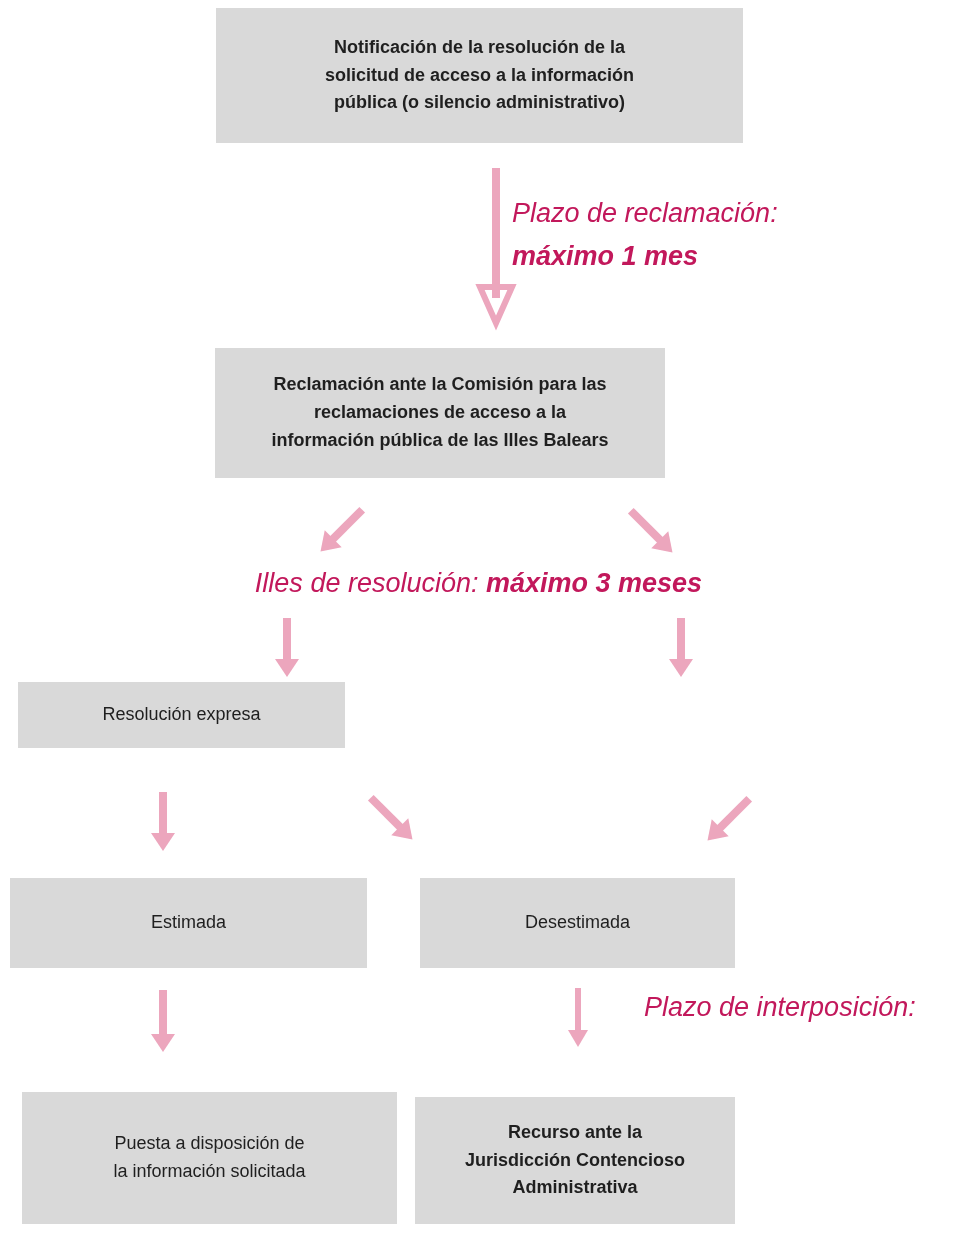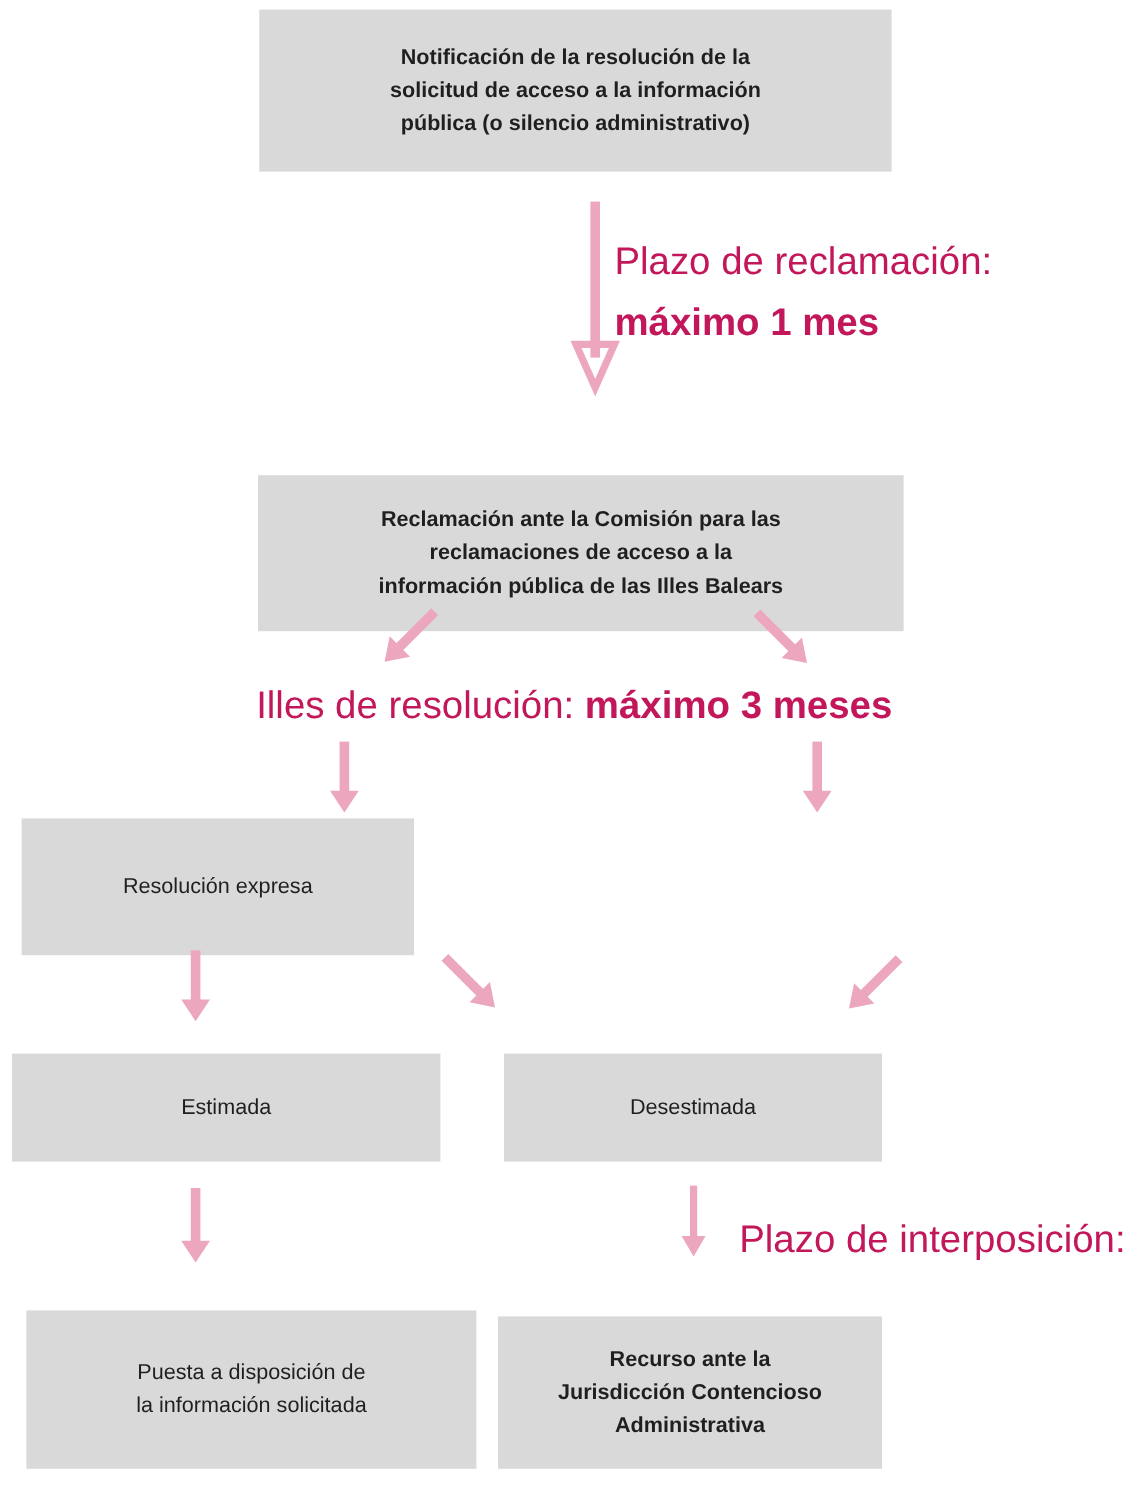--- a/index.html
+++ b/index.html
@@ -20,22 +20,23 @@
     justify-content: center;
     text-align: center;
     font-size: 18px;
     line-height: 1.55;
     white-space: pre-line;
   }
   .node.bold { font-weight: bold; }
   .plazo {
     position: absolute;
     color: #c2185b;
-    font-size: 32px;
+    font-size: 27px;
     line-height: 1.6;
+    font-style: italic;
   }
   .plazo strong { font-weight: bold; }
   .plazo.center { left: 0; width: 957px; text-align: center; }
   .arrow { position: absolute; }
   .arrow svg { display: block; overflow: visible; }
   .pink-fill { fill: #eca6bd; }
   .pink-stroke { stroke: #eca6bd; }
 </style>
 </head>
 <body>
@@ -51,21 +52,21 @@
       <polygon points="4,119 36,119 20,155" fill="#ffffff" class="pink-stroke" stroke-width="6" stroke-linejoin="miter"></polygon>
       <rect x="16" y="0" width="8" height="130" class="pink-fill"></rect>
     </svg>
   </div>
 
   <div class="plazo" style="left:512px; top:192px;">
     <span>Plazo de reclamación:</span><br>
     <strong>máximo 1 mes</strong>
   </div>
 
-  <div class="node bold" style="left:215px; top:348px; width:538px; height:130px;margin-top:48px;">Reclamación ante la Comisión para las
+  <div class="node bold" style="left:215px; top:348px; width:450px; height:130px;">Reclamación ante la Comisión para las
 reclamaciones de acceso  a la
 información pública de las Illes Balears</div>
 
   <div class="arrow" style="left:328px; top:501px; transform:rotate(45deg);">
     <svg width="26" height="60" viewBox="0 0 26 60">
       <rect x="9" y="0" width="8" height="43" class="pink-fill"></rect>
       <polygon points="1,41 25,41 13,59" class="pink-fill"></polygon>
     </svg>
   </div>
   <div class="arrow" style="left:639px; top:502px; transform:rotate(-45deg);">
@@ -85,21 +86,21 @@
       <polygon points="1,41 25,41 13,59" class="pink-fill"></polygon>
     </svg>
   </div>
   <div class="arrow" style="left:668px; top:618px;">
     <svg width="26" height="60" viewBox="0 0 26 60">
       <rect x="9" y="0" width="8" height="43" class="pink-fill"></rect>
       <polygon points="1,41 25,41 13,59" class="pink-fill"></polygon>
     </svg>
   </div>
 
-  <div class="node" style="left:18px; top:682px; width:327px; height:114px;">Resolución expresa</div>
+  <div class="node" style="left:18px; top:682px; width:327px; height:66px;">Resolución expresa</div>
 
   <div class="arrow" style="left:150px; top:792px;">
     <svg width="26" height="60" viewBox="0 0 26 60">
       <rect x="9" y="0" width="8" height="43" class="pink-fill"></rect>
       <polygon points="1,41 25,41 13,59" class="pink-fill"></polygon>
     </svg>
   </div>
   <div class="arrow" style="left:379px; top:789px; transform:rotate(-45deg);">
     <svg width="26" height="60" viewBox="0 0 26 60">
       <rect x="9" y="0" width="8" height="43" class="pink-fill"></rect>
@@ -123,21 +124,21 @@
     </svg>
   </div>
 
   <div class="arrow" style="left:566px; top:988px;">
     <svg width="24" height="60" viewBox="0 0 24 60">
       <rect x="9" y="0" width="6" height="44" class="pink-fill"></rect>
       <polygon points="2,42 22,42 12,59" class="pink-fill"></polygon>
     </svg>
   </div>
 
-  <div class="plazo" style="left:616px; top:986px;margin-top:21px;">
+  <div class="plazo" style="left:644px; top:986px;">
     <span>Plazo de interposición:</span><br>
   </div>
 
   <div class="node" style="left:22px; top:1092px; width:375px; height:132px;">Puesta a disposición de
 la información solicitada</div>
   <div class="node bold" style="left:415px; top:1097px; width:320px; height:127px;">Recurso ante la
 Jurisdicción Contencioso
 Administrativa</div>
 
 </div>

